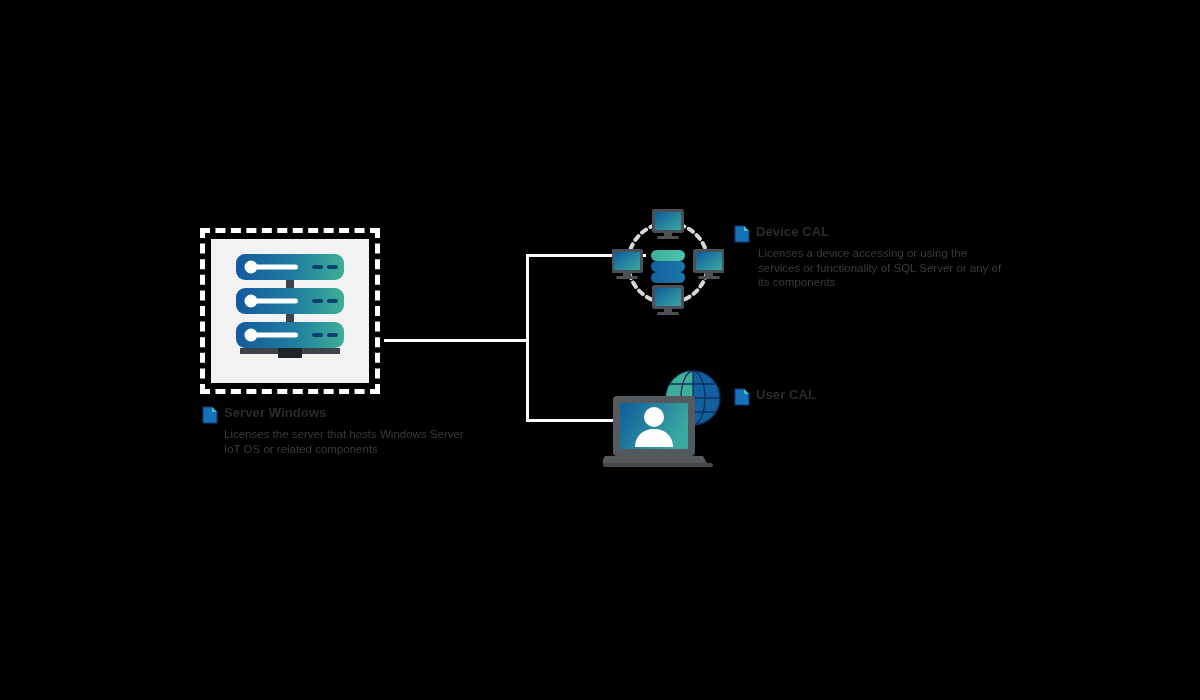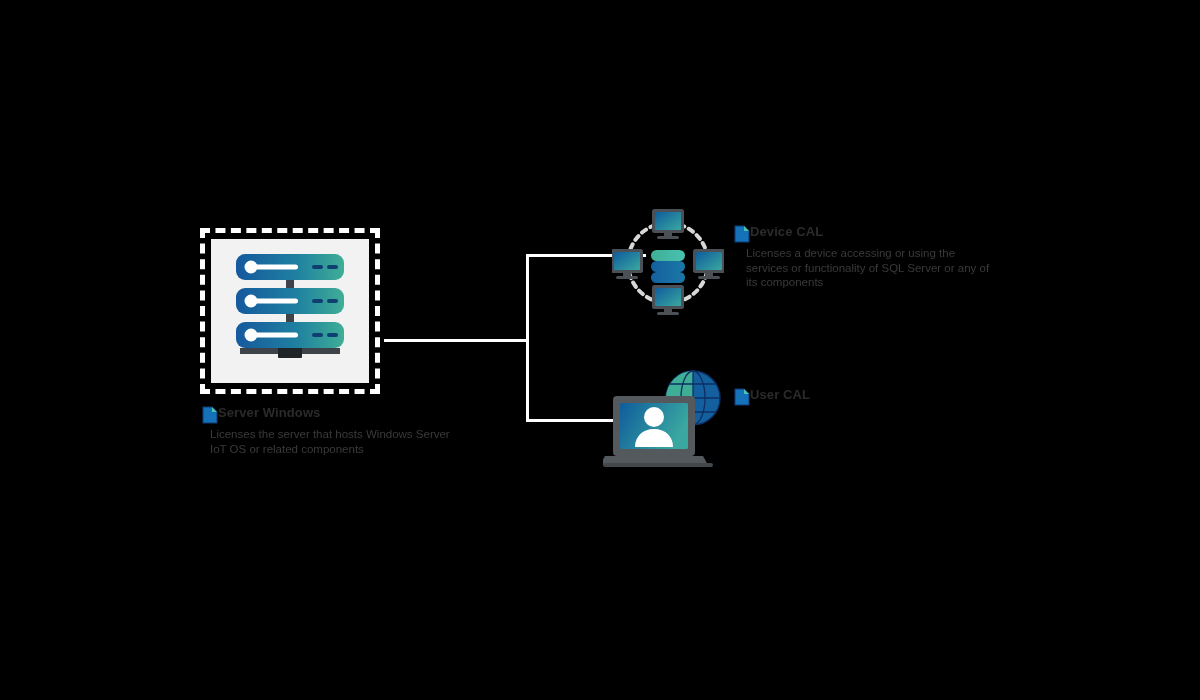--- a/index.html
+++ b/index.html
@@ -73,38 +73,38 @@
 
   
   .label-block { position: absolute; }
   .label-block.server { left: 202px; top: 405px; width: 300px; }
   .label-block.device { left: 734px; top: 224px; width: 265px; }
   .label-block.user   { left: 734px; top: 387px; width: 265px; text-decoration: underline; }
 
   .label-head {
     display: flex;
     align-items: flex-start;
-    gap: 0;
+    gap: 6px;
   }
   .doc-icon { flex: 0 0 auto; margin-top: 1px; }
   .label-title {
     font-size: 13px;
     font-weight: bold;
     color: #2b2b2b;
     letter-spacing: .1px;
     line-height: 16px;
   }
   .label-desc {
     margin-top: 3px;
-    margin-left: 12px;
+    margin-left: 24px;
     font-size: 11.5px;
     line-height: 14.5px;
     color: #3a3a3a;
   }
-  .label-block.server .label-desc { margin-left: 8px; width: 245px; }
+  .label-block.server .label-desc { margin-left: 22px; width: 245px; }
   .label-block.device .label-desc,
   .label-block.user   .label-desc { width: 245px; }
 </style>
 </head>
 <body>
 
 <div id="canvas">
 
   <div class="conn conn-h-main"></div>
   <div class="conn conn-v"></div>

